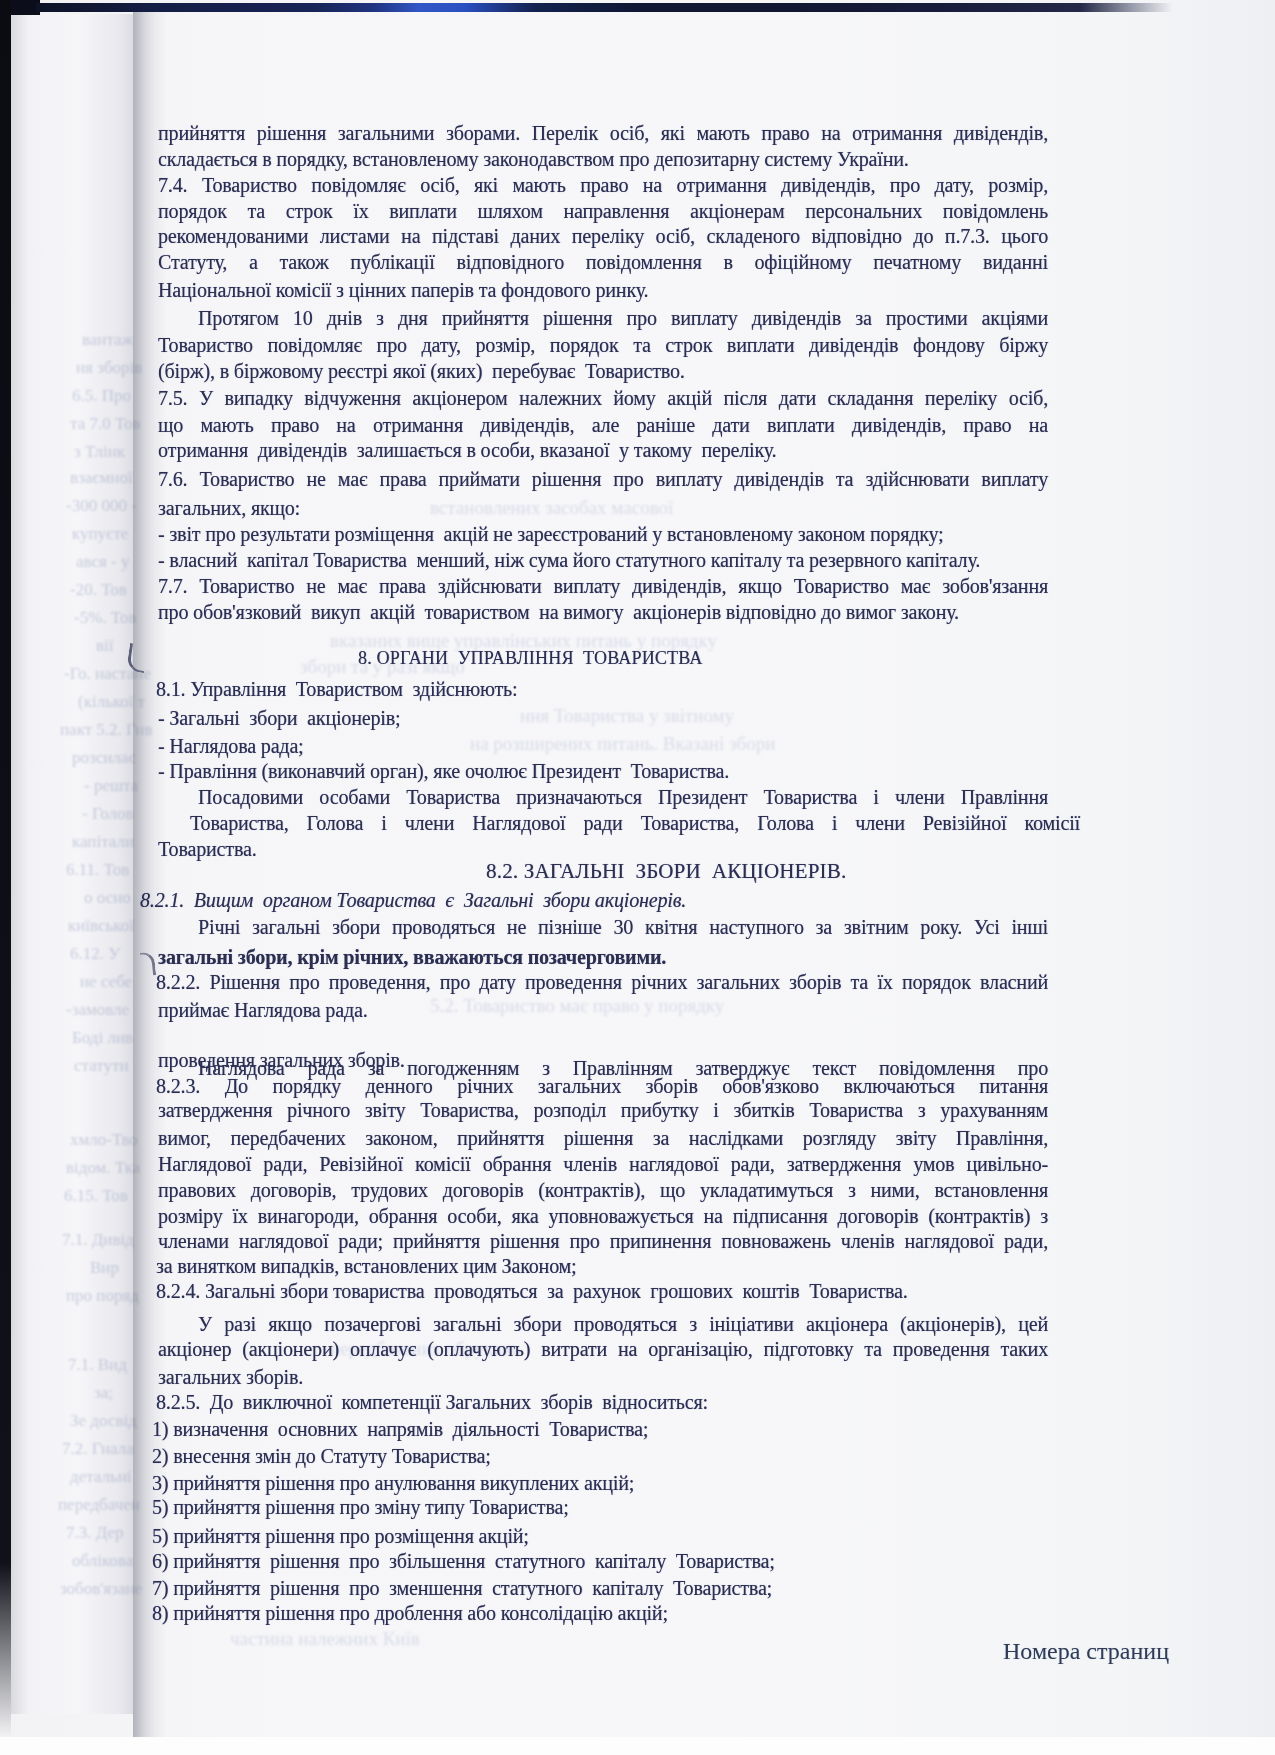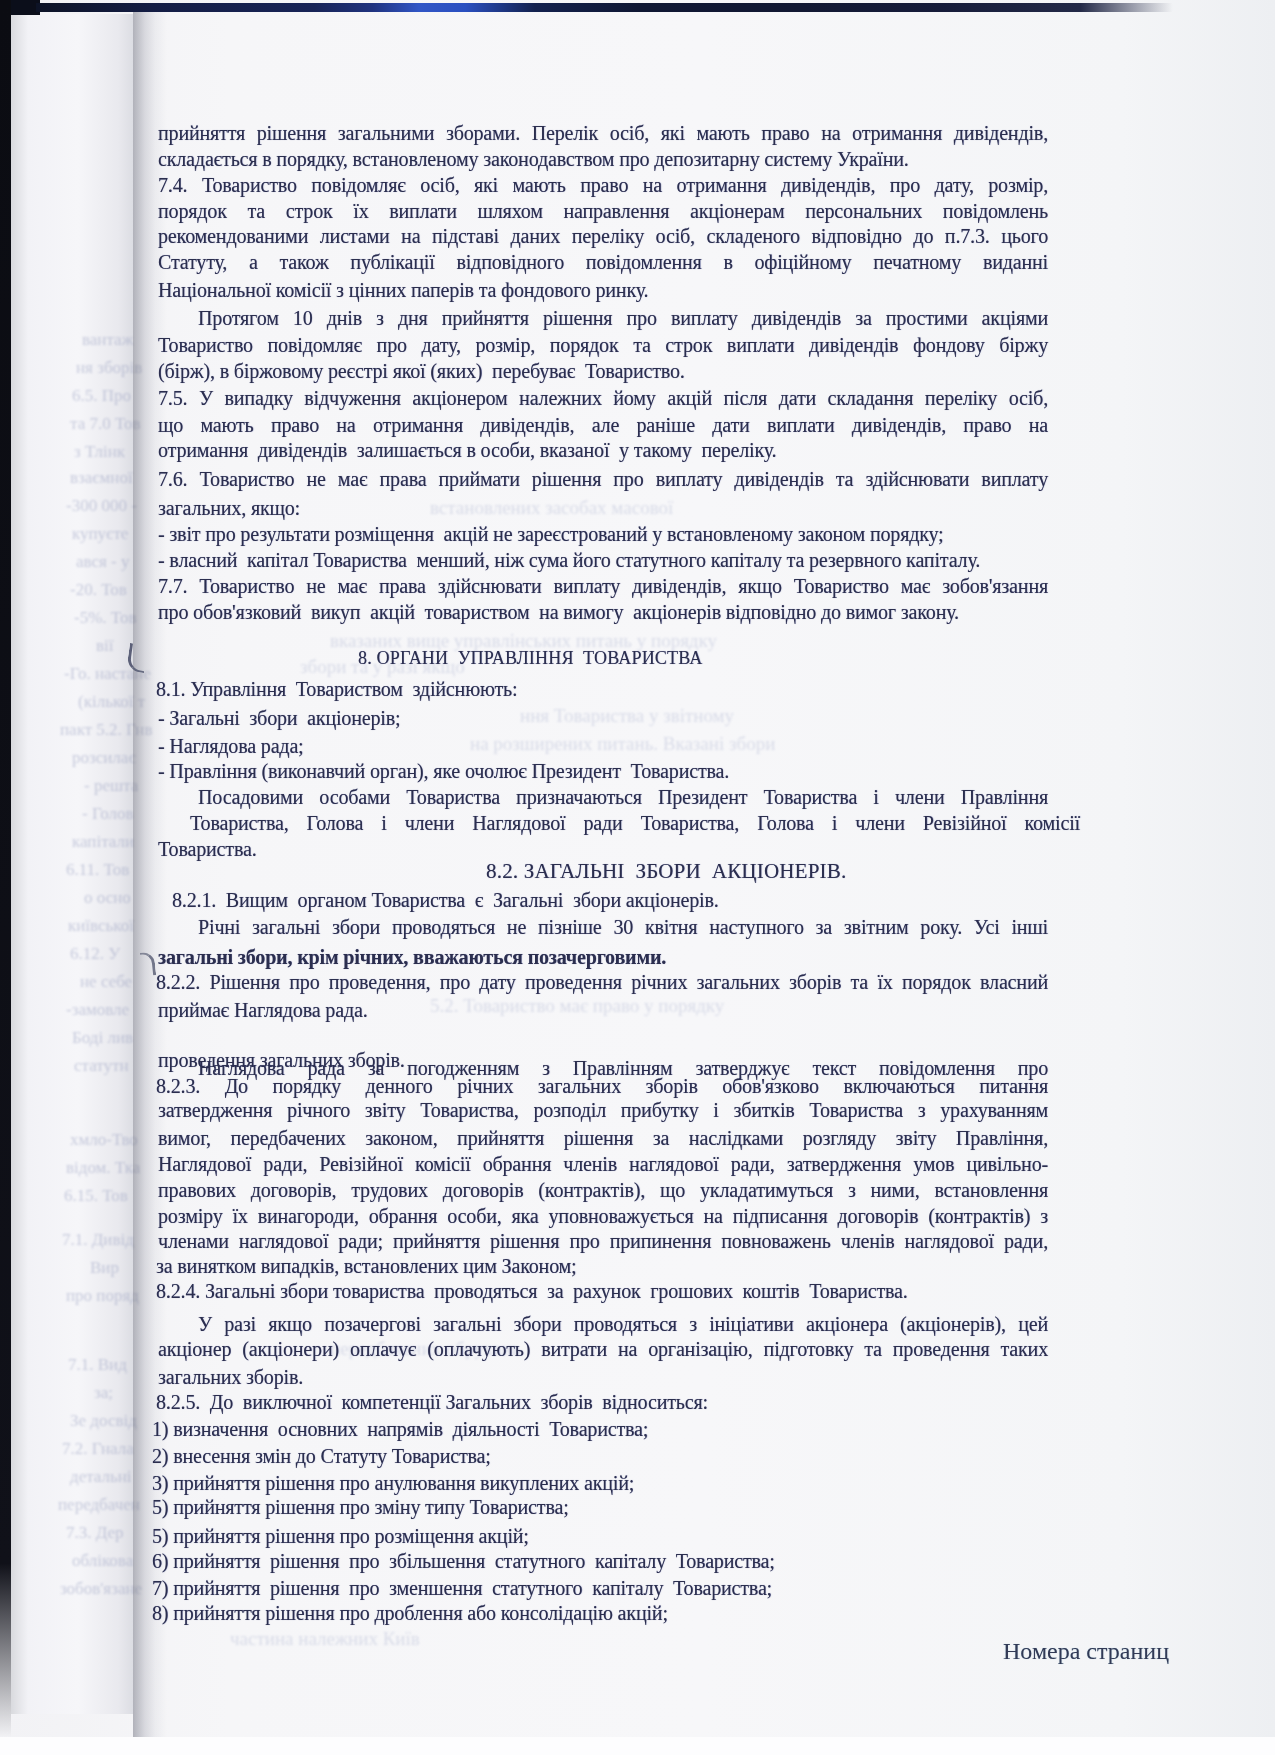--- a/index.html
+++ b/index.html
@@ -121,21 +121,21 @@
       <div class="line l" style="left: 158px; top: 599px;">про обов'язковий  викуп  акцій  товариством  на вимогу  акціонерів відповідно до вимог закону.</div>
       <div class="line h" style="left: 358px; top: 645px;">8. ОРГАНИ  УПРАВЛІННЯ  ТОВАРИСТВА</div>
       <div class="line l" style="left: 156px; top: 676px;">8.1. Управління  Товариством  здійснюють:</div>
       <div class="line l" style="left: 158px; top: 705px;">- Загальні  збори  акціонерів;</div>
       <div class="line l" style="left: 158px; top: 733px;">- Наглядова рада;</div>
       <div class="line l" style="left: 158px; top: 758px;">- Правління (виконавчий орган), яке очолює Президент  Товариства.</div>
       <div class="line j" style="left: 198px; top: 784px; width: 850px;">Посадовими  особами  Товариства  призначаються  Президент  Товариства  і  члени  Правління</div>
       <div class="line j" style="left: 158px; top: 810px; width: 890px; margin-left: 32px;">Товариства,  Голова   і  члени  Наглядової   ради  Товариства,   Голова  і  члени  Ревізійної  комісії</div>
       <div class="line l" style="left: 158px; top: 836px;">Товариства.</div>
       <div class="line h" style="left: 486px; top: 858px; font-size: 21px;">8.2. ЗАГАЛЬНІ  ЗБОРИ  АКЦІОНЕРІВ.</div>
-      <div class="line l" style="left: 172px; top: 887px;">8.2.1.  Вищим  органом Товариства  є  Загальні  збори акціонерів.</div>
+      <div class="line l" style="left: 140px; top: 887px; font-style: italic;">8.2.1.  Вищим  органом Товариства  є  Загальні  збори акціонерів.</div>
       <div class="line j" style="left: 198px; top: 914px; width: 850px;">Річні загальні збори проводяться не пізніше 30 квітня наступного за звітним року. Усі інші</div>
       <div class="line l" style="left: 158px; top: 944px; font-weight: bold;">загальні збори, крім річних, вважаються позачерговими.</div>
       <div class="line j" style="left: 156px; top: 969px; width: 892px;">8.2.2.  Рішення про проведення, про дату проведення річних загальних зборів та їх порядок власний</div>
       <div class="line l" style="left: 158px; top: 997px;">приймає Наглядова рада.</div>
       <div class="line j" style="left: 198px; top: 1021px; width: 850px; margin-top: 34px;">Наглядова  рада  за  погодженням  з  Правлінням  затверджує  текст  повідомлення  про</div>
       <div class="line l" style="left: 158px; top: 1047px;">проведення загальних зборів.</div>
       <div class="line j" style="left: 156px; top: 1073px; width: 892px;">8.2.3.  До  порядку   денного  річних  загальних   зборів  обов'язково  включаються   питання</div>
       <div class="line j" style="left: 158px; top: 1097px; width: 890px;">затвердження  річного звіту Товариства,  розподіл  прибутку  і збитків Товариства з урахуванням</div>
       <div class="line j" style="left: 158px; top: 1125px; width: 890px;">вимог,  передбачених  законом,  прийняття   рішення  за  наслідками  розгляду  звіту  Правління,</div>
       <div class="line j" style="left: 158px; top: 1151px; width: 890px;">Наглядової  ради,  Ревізійної  комісії обрання членів наглядової ради, затвердження умов цивільно-</div>

